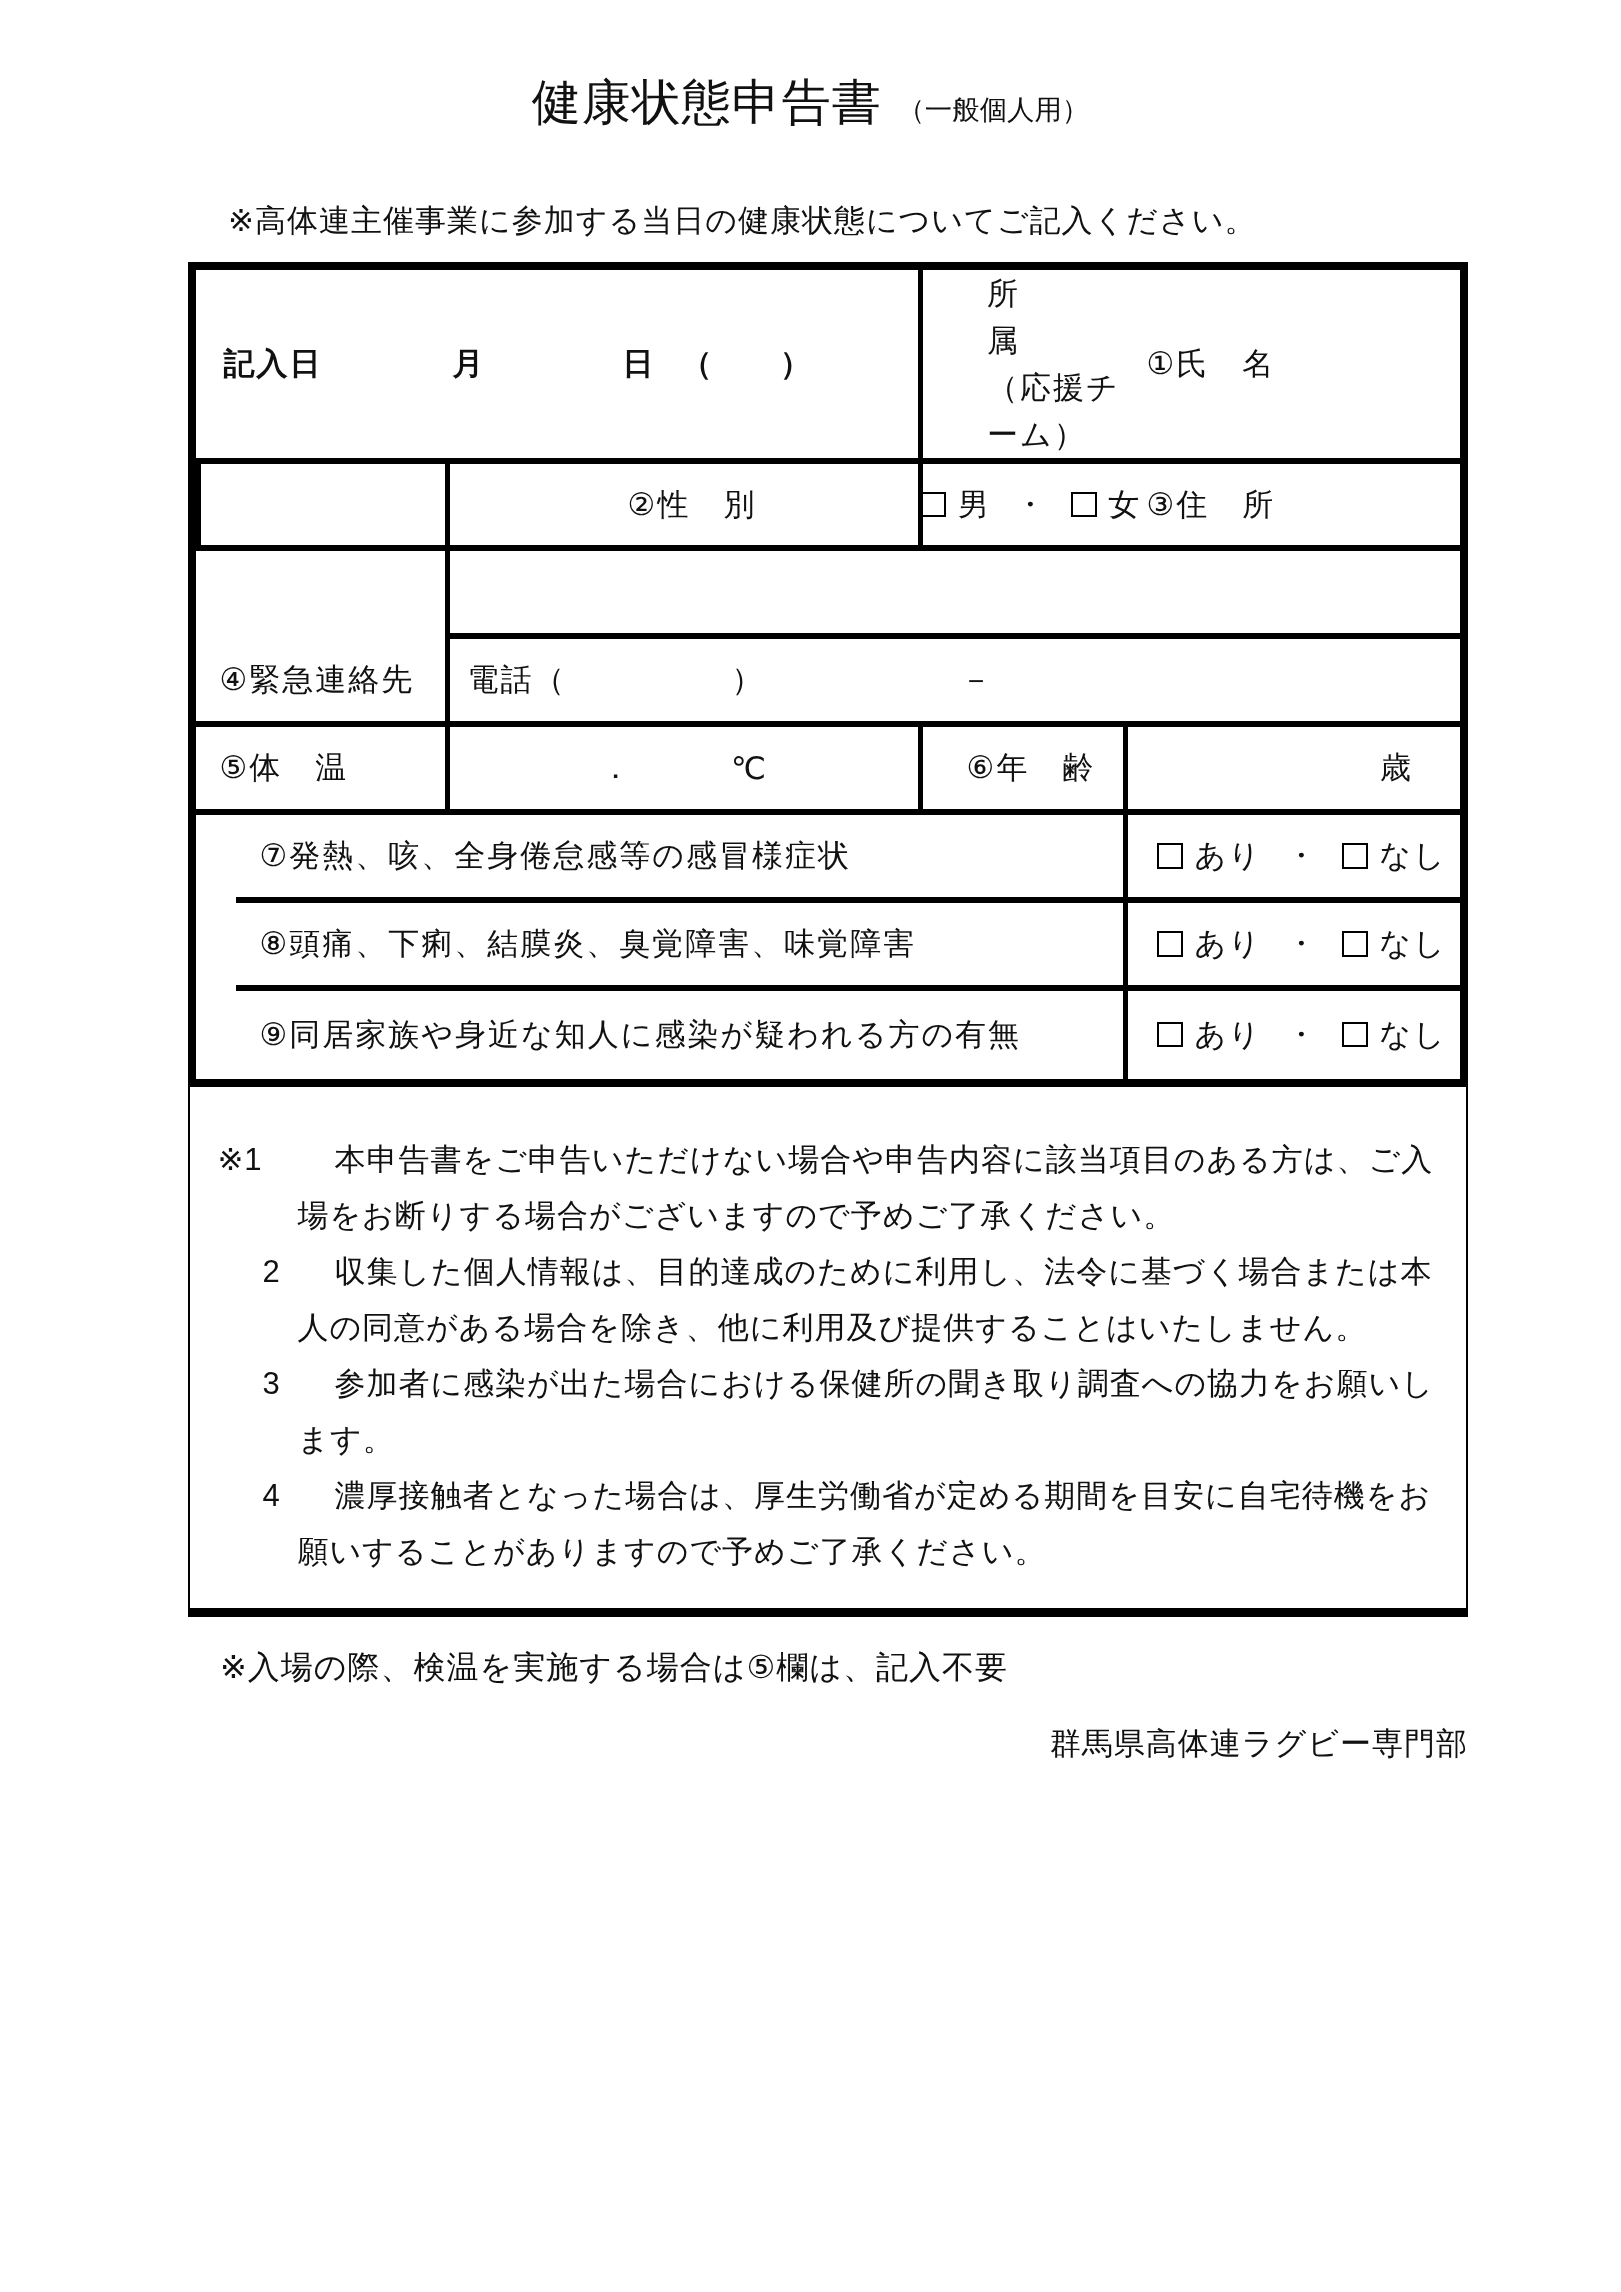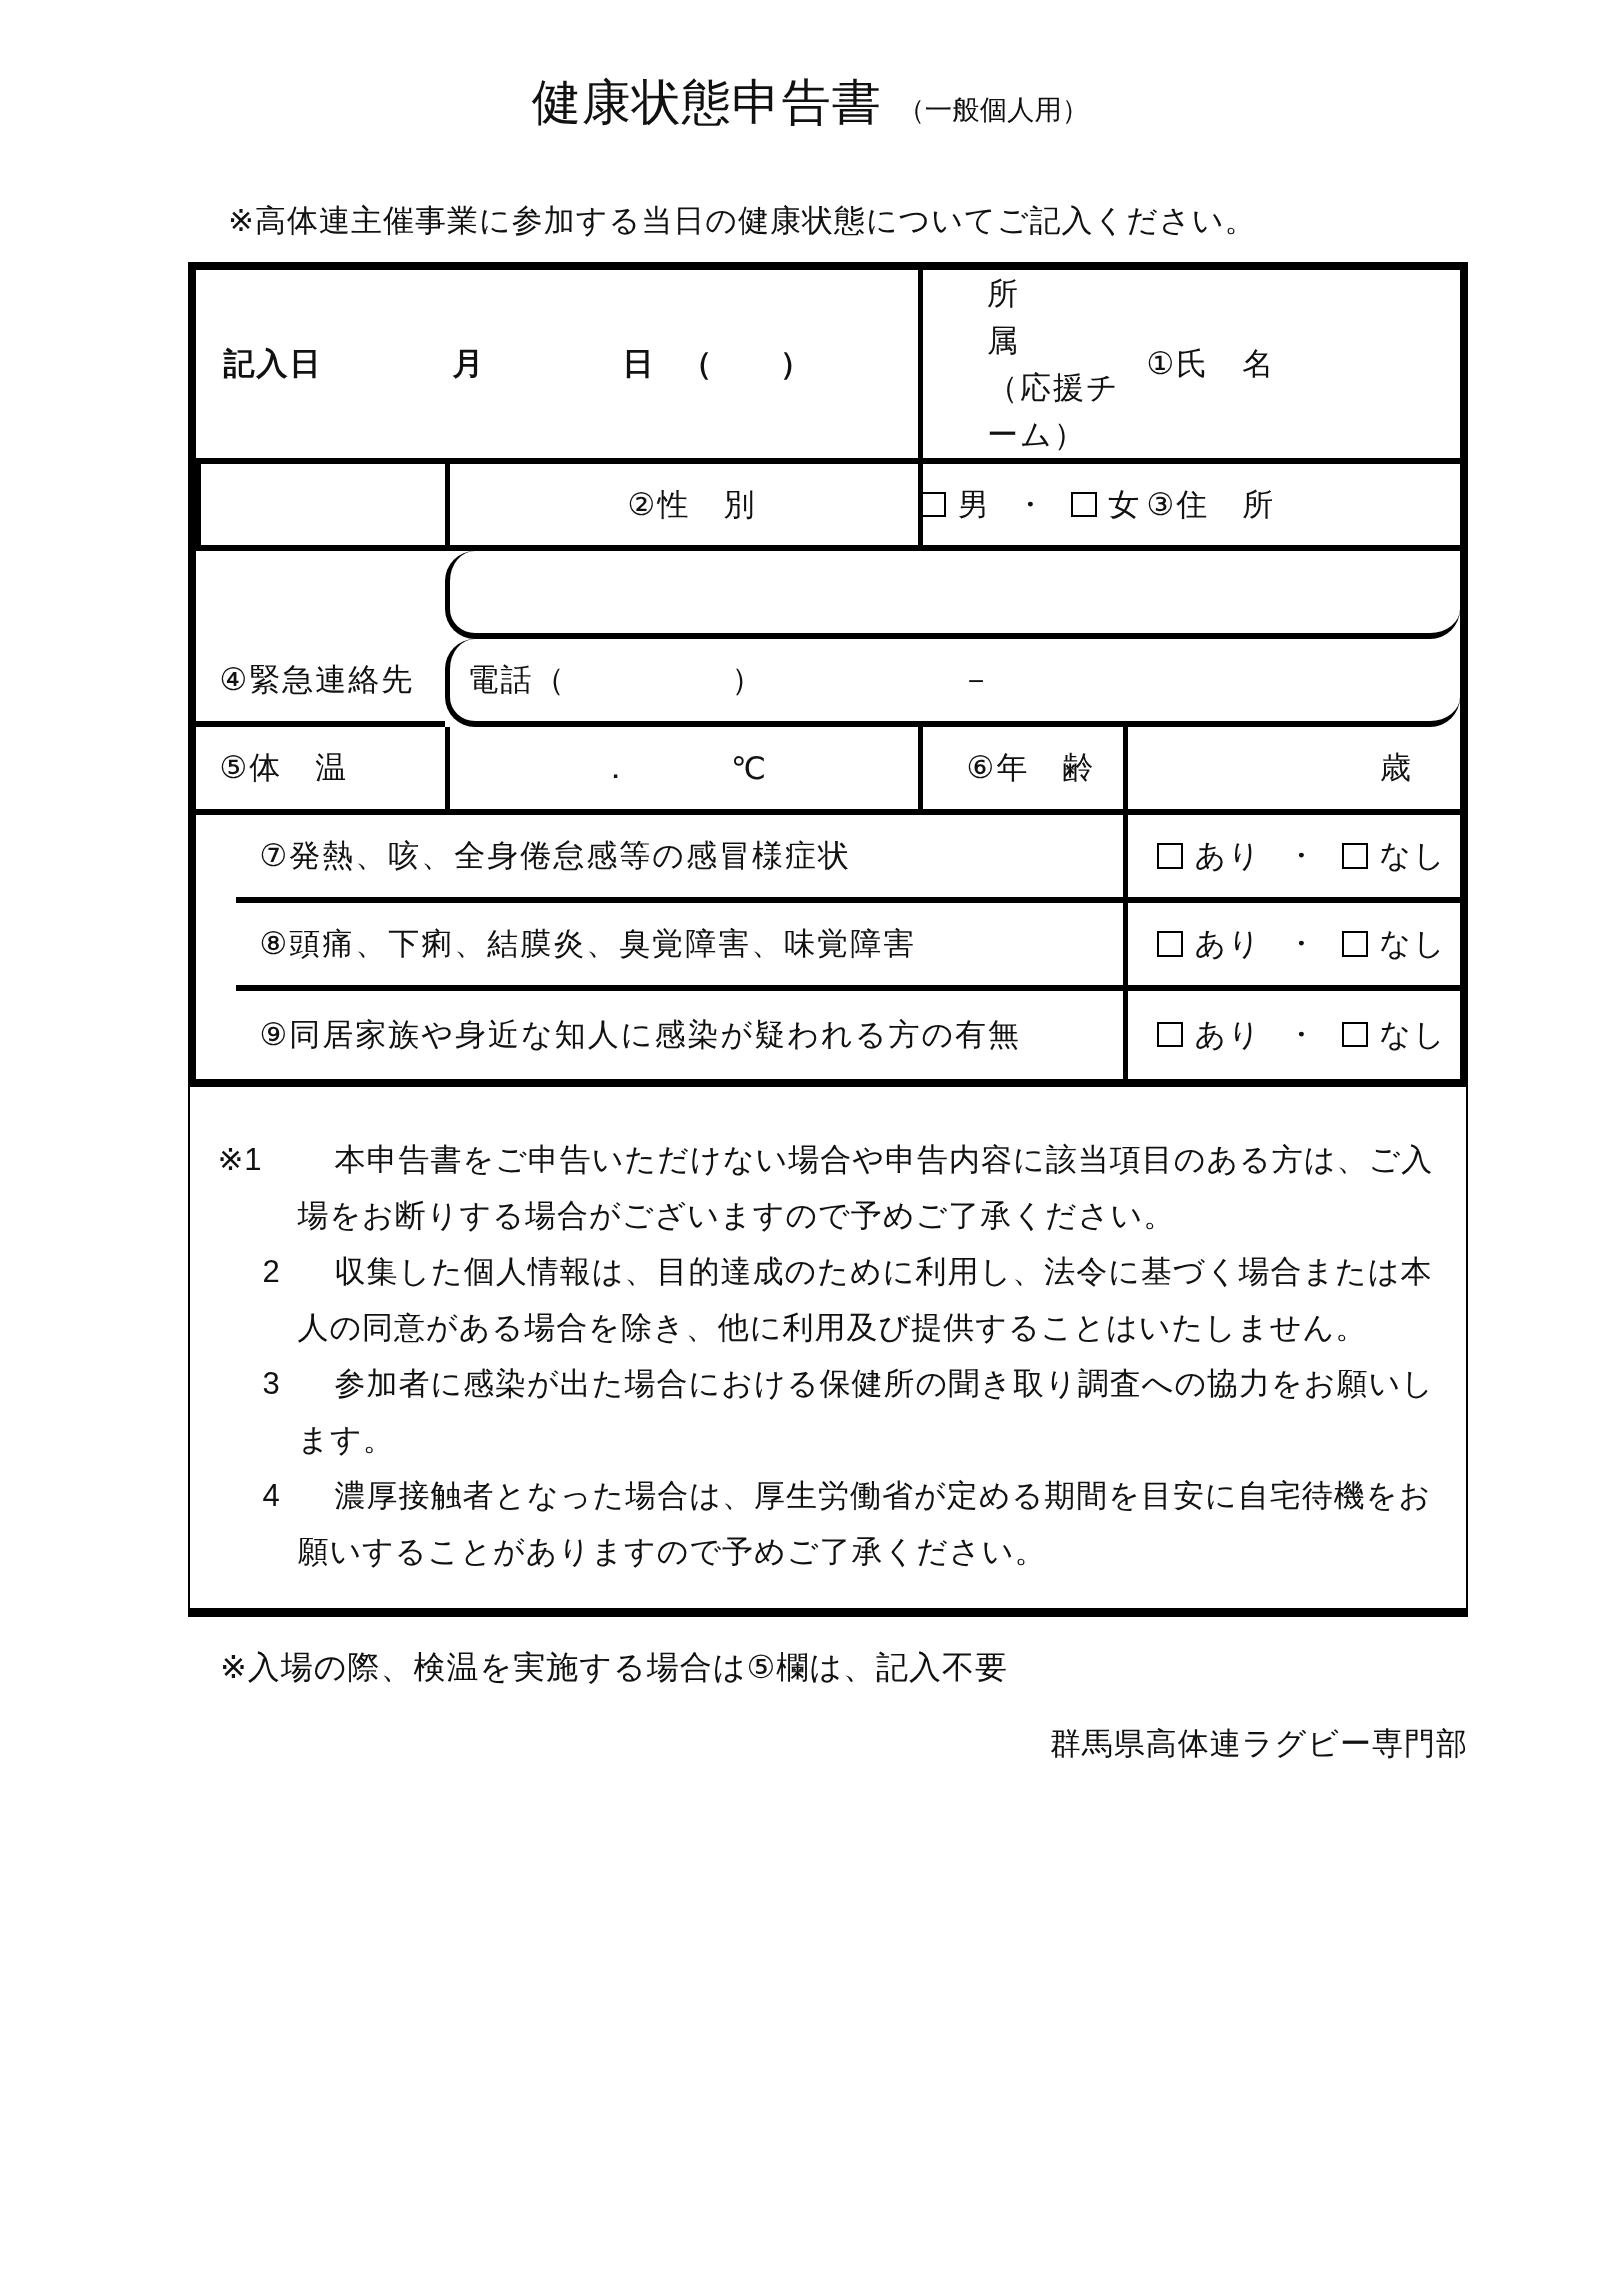--- a/index.html
+++ b/index.html
@@ -29,21 +29,21 @@
     border:8.8px solid #000;
     display:grid;
     grid-template-columns:249px 473px 205px 1fr;
     grid-template-rows:repeat(8, 1fr);
     font-size:31px; letter-spacing:2px;
   }
   .c { display:flex; align-items:center; padding-left:23.5px; }
   .bb { border-bottom:6.9px solid #000; }
   .bl { border-left:5.9px solid #000; }
   .sp2 { grid-column:1 / 3;font-weight:bold; }
-  .sp24 { grid-column:2 / 5;border-radius:30px; }
+  .sp24 { grid-column:2 / 5; }
   .sp3 { grid-column:1 / 4;margin-left:40px; }
   .col4 { grid-column:4 / 5; }
   .center { justify-content:center; padding-left:16px; }
 
   .date-cell { padding-left:27.4px; }
   .m-month { margin-left:130px; }
   .m-day { margin-left:137px; }
   .m-parens { margin-left:25.5px; }
 
   .aff-cell { flex-direction:column; align-items:flex-start; justify-content:center; padding-left:64px; line-height:47px; }

